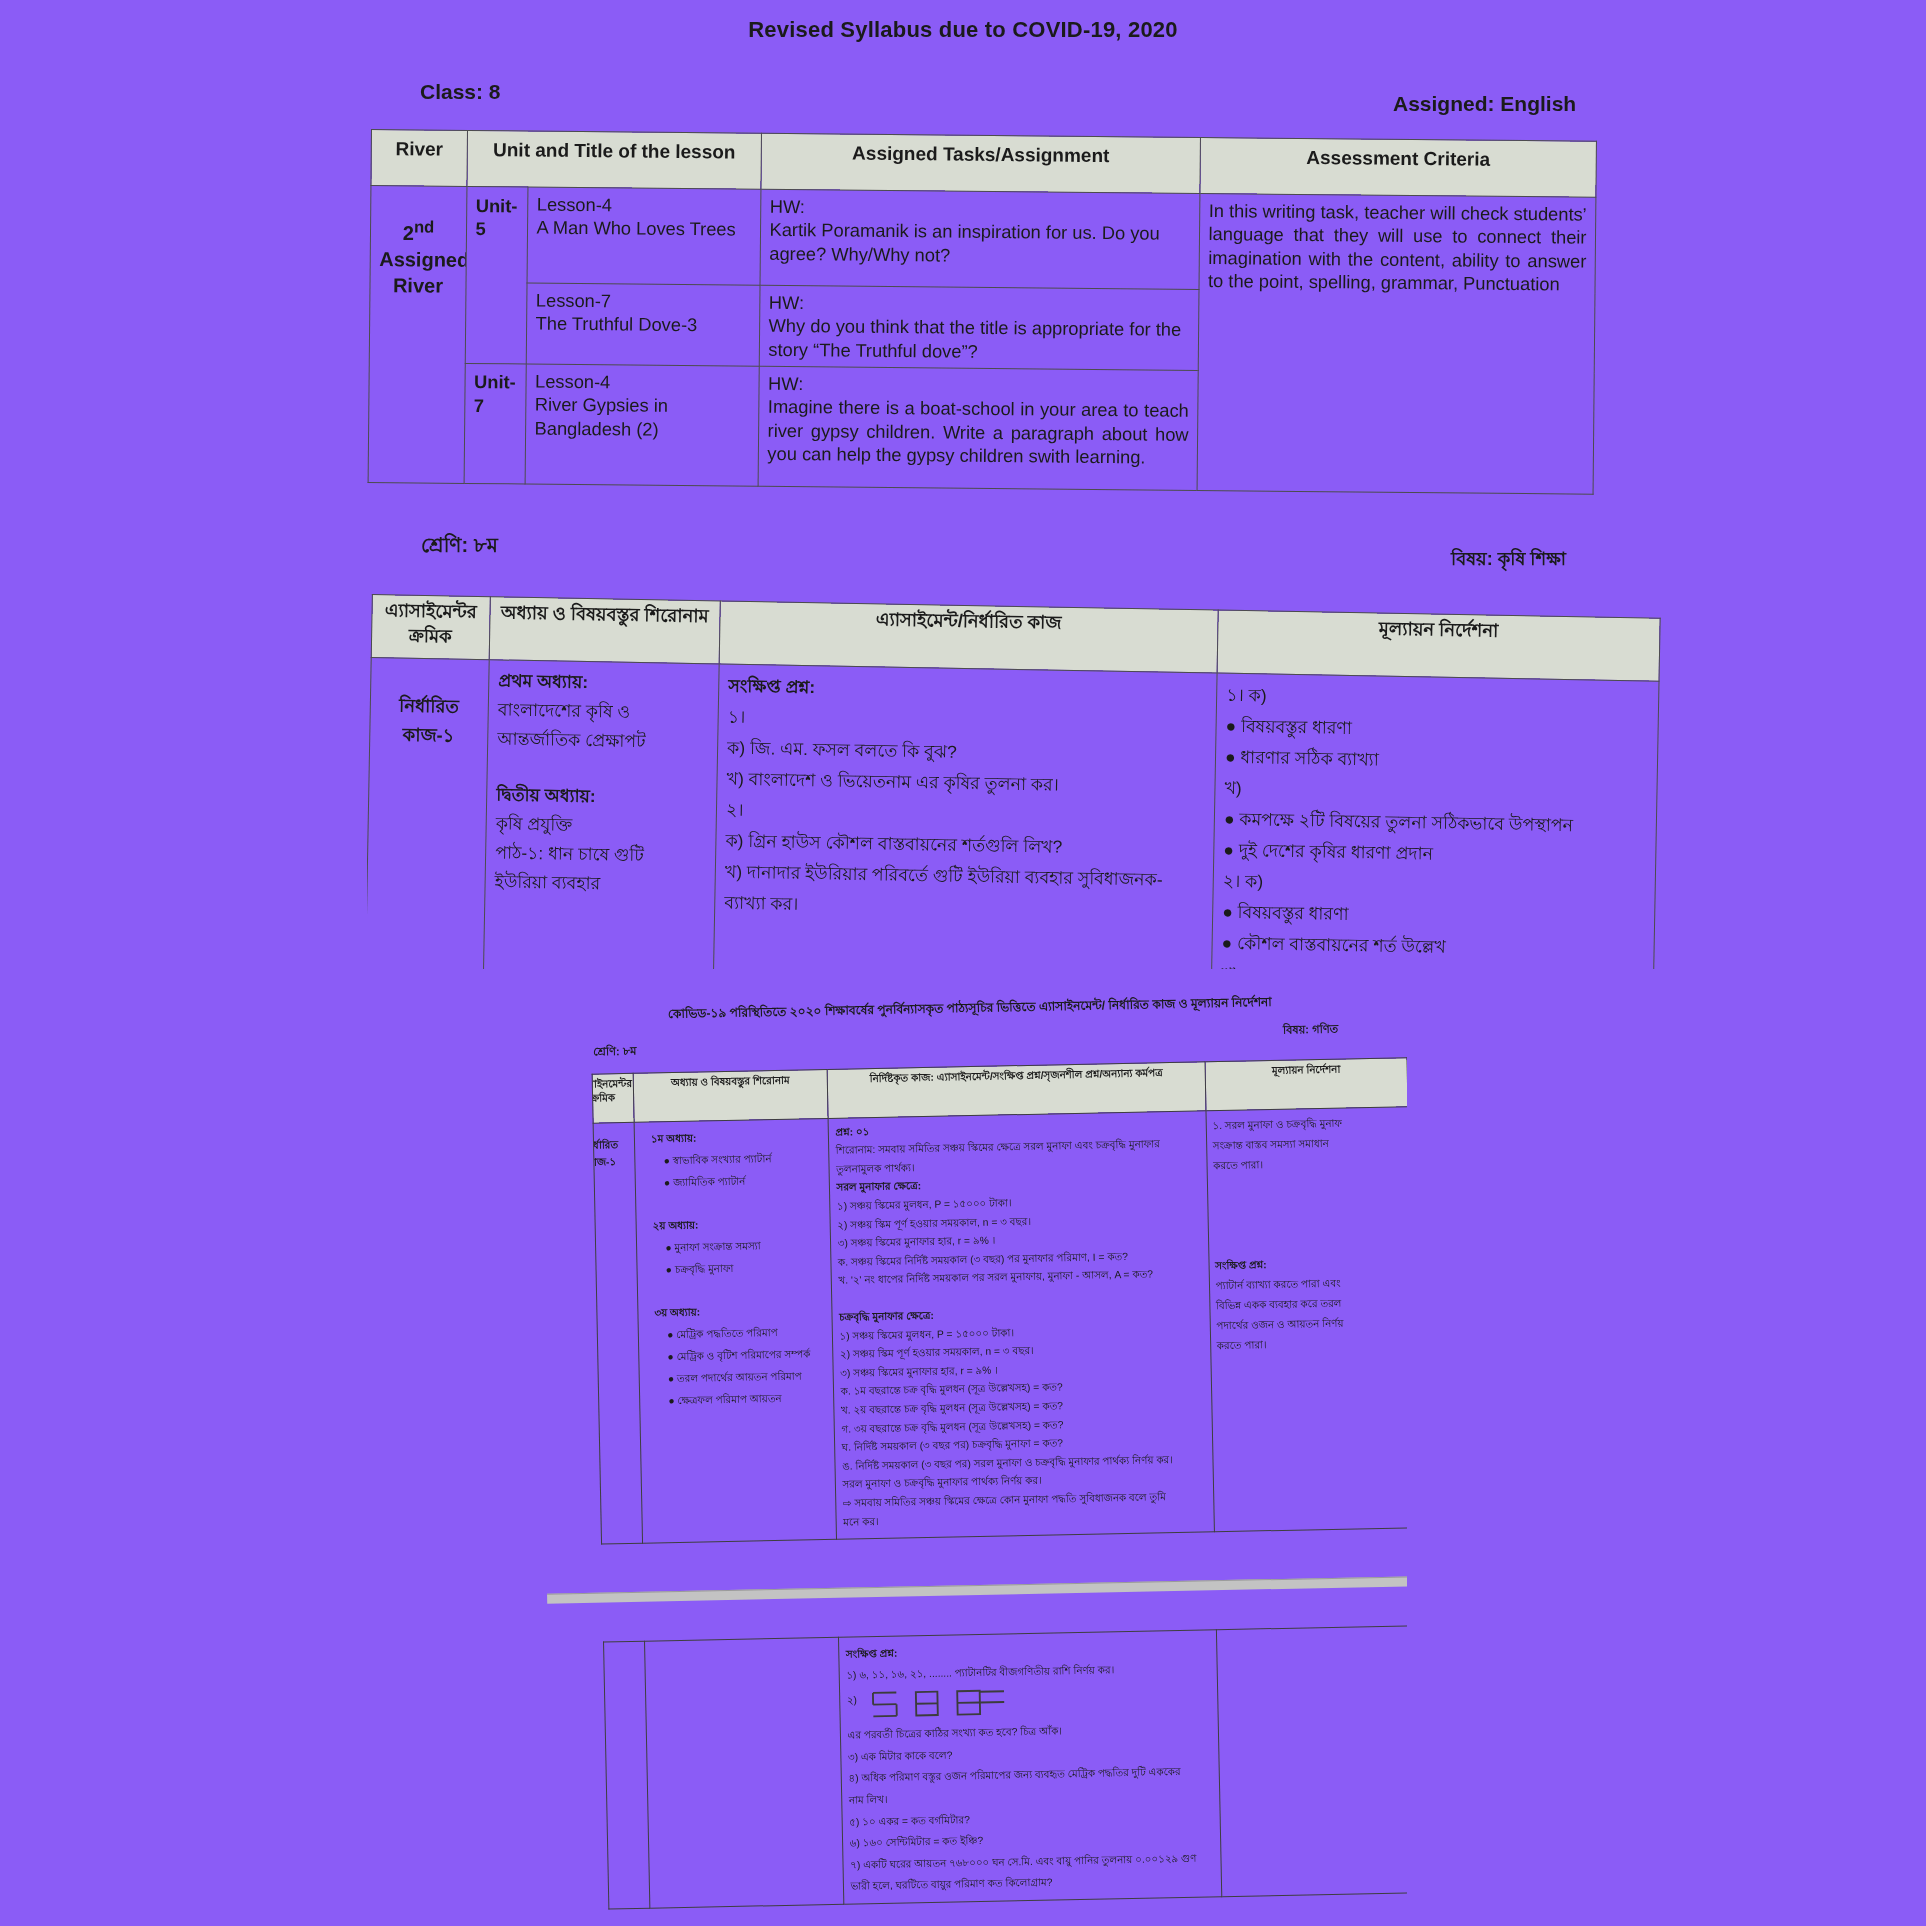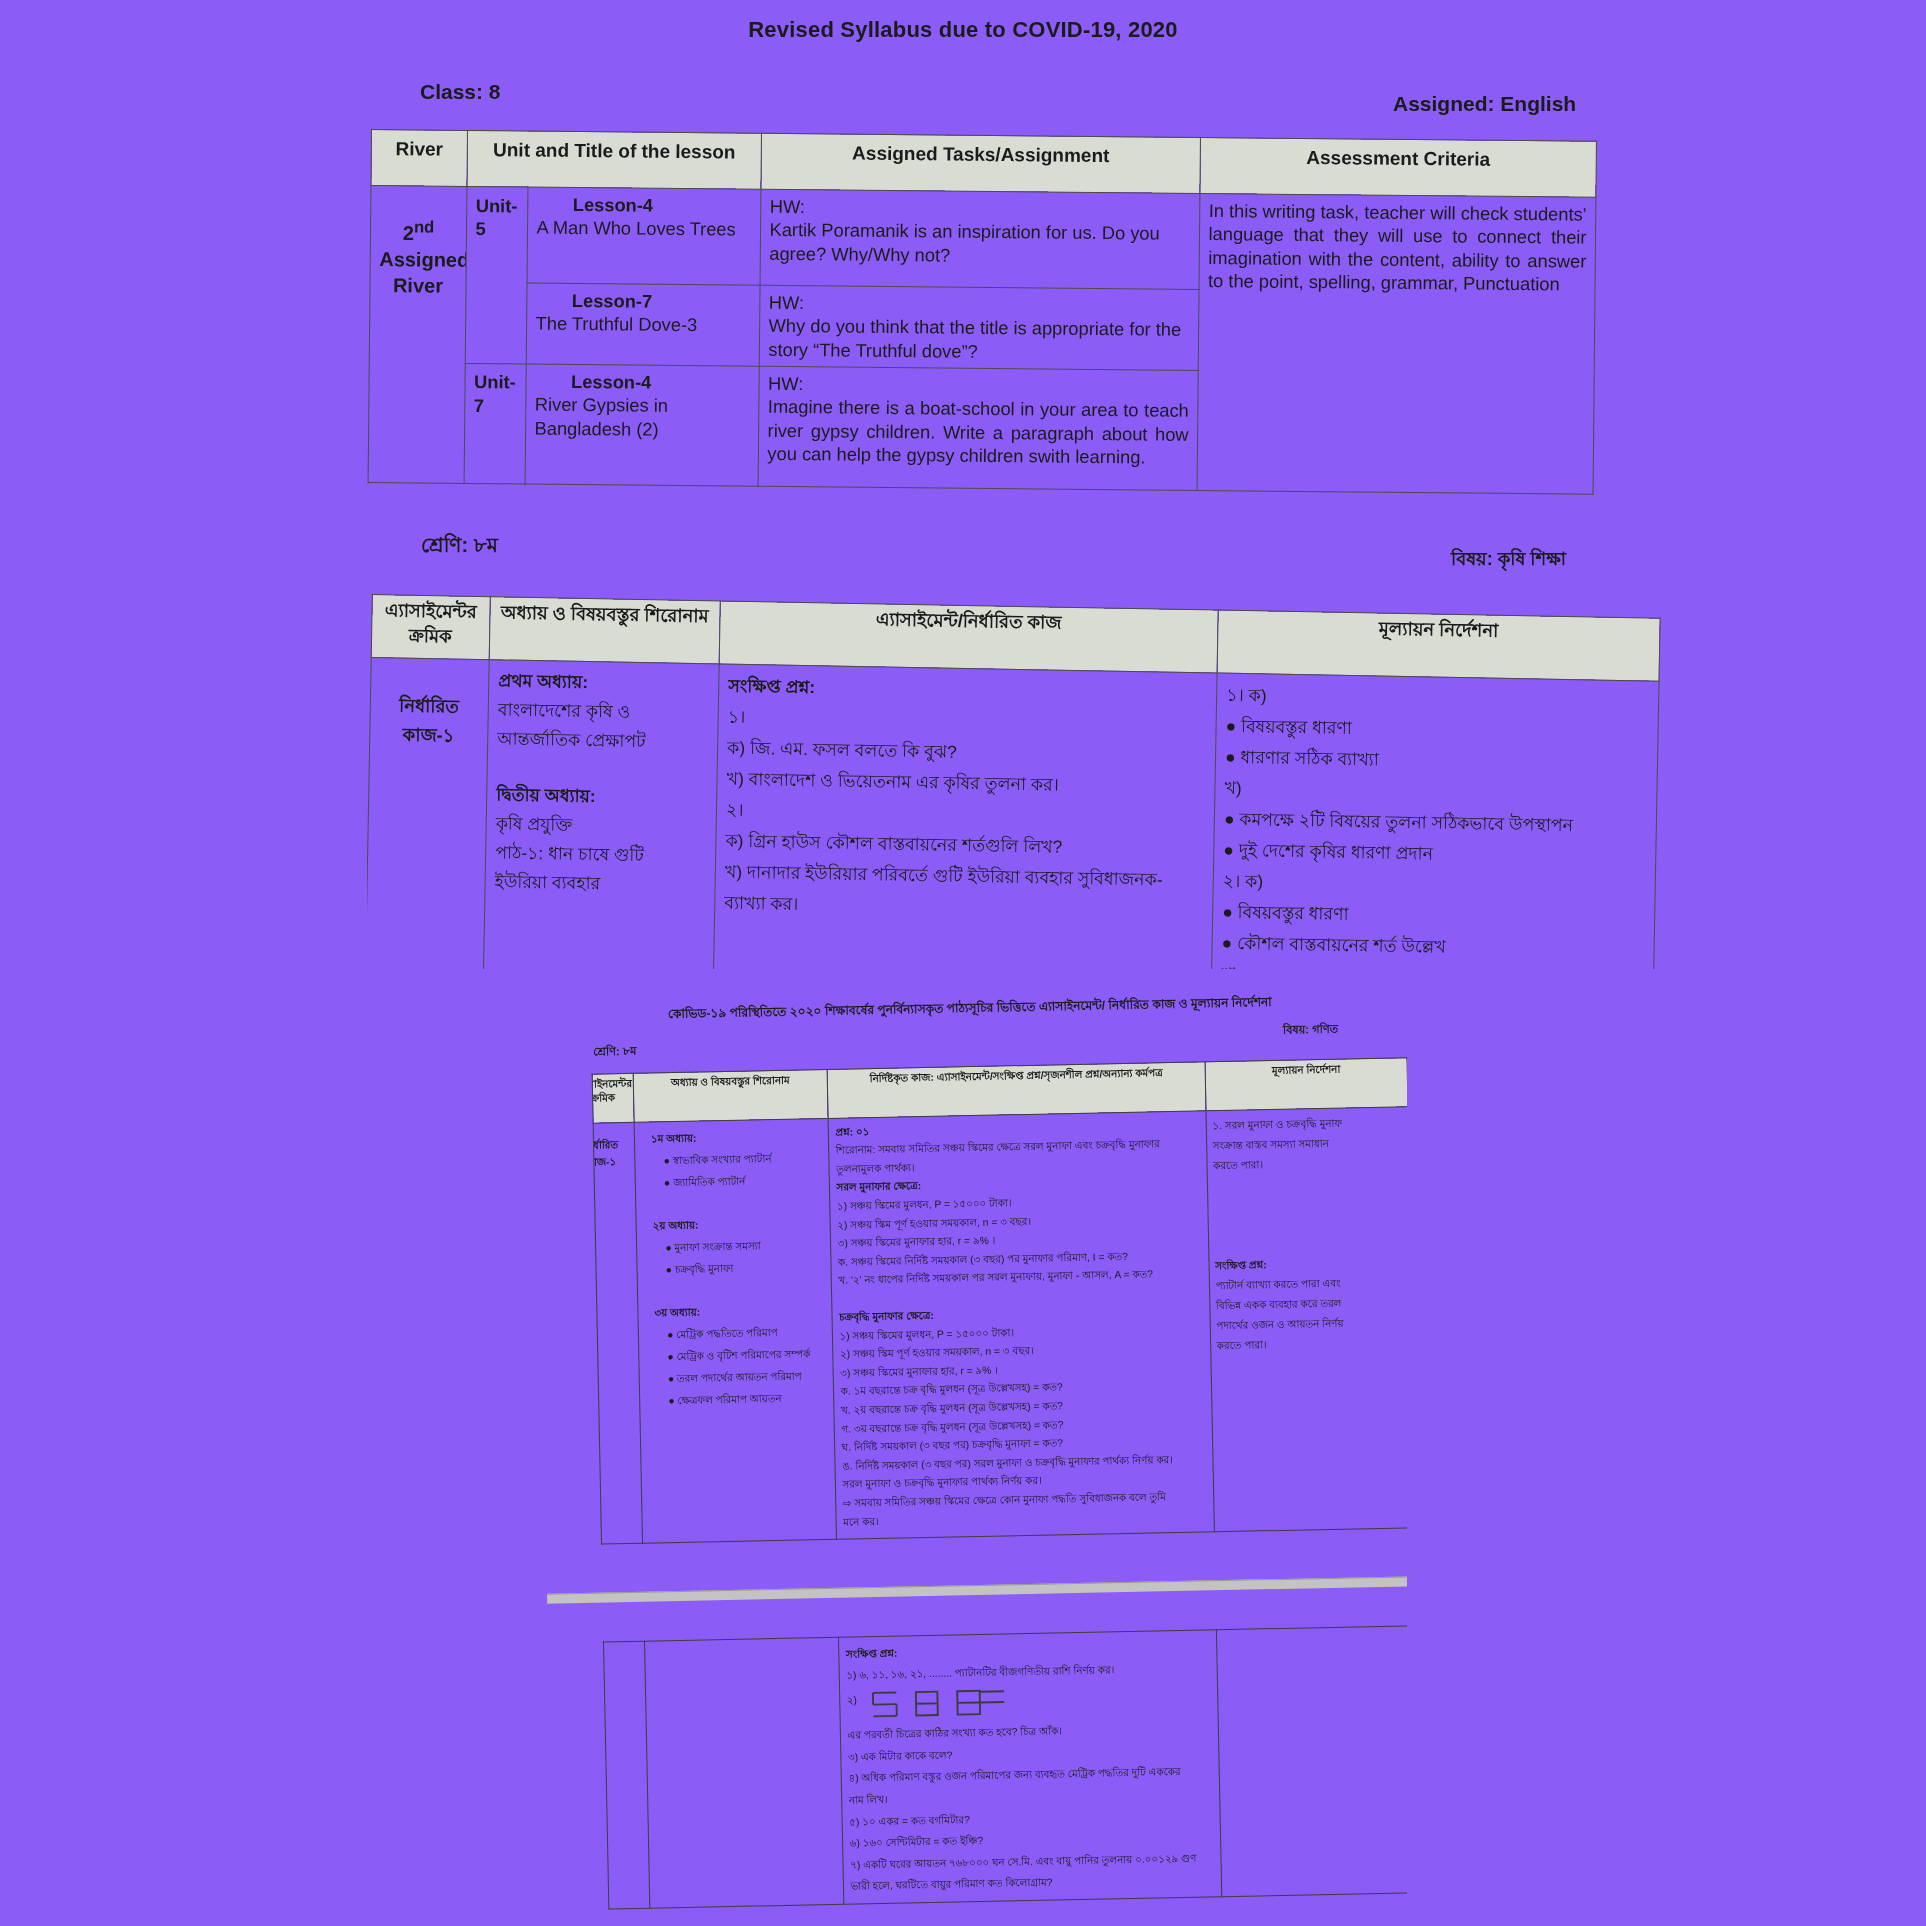--- a/index.html
+++ b/index.html
@@ -14,21 +14,21 @@
   #en-class{left:420px;top:80px;font-size:21px;font-weight:bold;text-align:center;}
   #en-subject{left:1393px;top:92px;font-size:21px;font-weight:bold;}
   table.doc{border-collapse:collapse;table-layout:fixed;}
   table.doc td,table.doc th{border:1.4px solid #4c4c4c;vertical-align:top;overflow:hidden;}
   table.doc th{background:#d8dcd2;font-weight:bold;}
   #english-table{left:371px;top:129px;width:1225px;transform:rotate(.55deg);transform-origin:0 0;font-size:18.3px;}
   #english-table th{font-size:19px;padding-top:7.5px;vertical-align:top;}
   #english-table td{padding:4.7px 8.5px;line-height:23.5px;}
   #english-table .serial-cell{text-align:center;padding-top:28px;font-weight:bold;font-size:20px;line-height:26px;}
   #english-table .unit-cell{font-weight:bold;padding-top:6.6px;}
-  #english-table .lesson-name{font-weight:bold;margin-left:36px;}
+  #english-table .lesson-name{font-weight:normal;}
   .just{text-align:justify;}
 
   
   #agri-class{left:421px;top:530px;font-size:20px;font-weight:bold;}
   #agri-subject{left:1451px;top:545px;font-size:18px;font-weight:bold;}
   #agri-clip{left:367px;top:588px;width:1312px;height:381px;overflow:hidden;}
   #agri-inner{position:absolute;left:0;top:0;width:1312px;height:517px;transform:rotate(1.05deg);transform-origin:0 0;}
   #agri-table{position:absolute;left:4.7px;top:5.6px;width:1288px;font-size:17.4px;}
   #agri-table th{font-size:18px;line-height:24.5px;padding:3.8px 4.7px;vertical-align:top;text-align:center;}
   #agri-table td{padding:6.6px 9.4px;}

